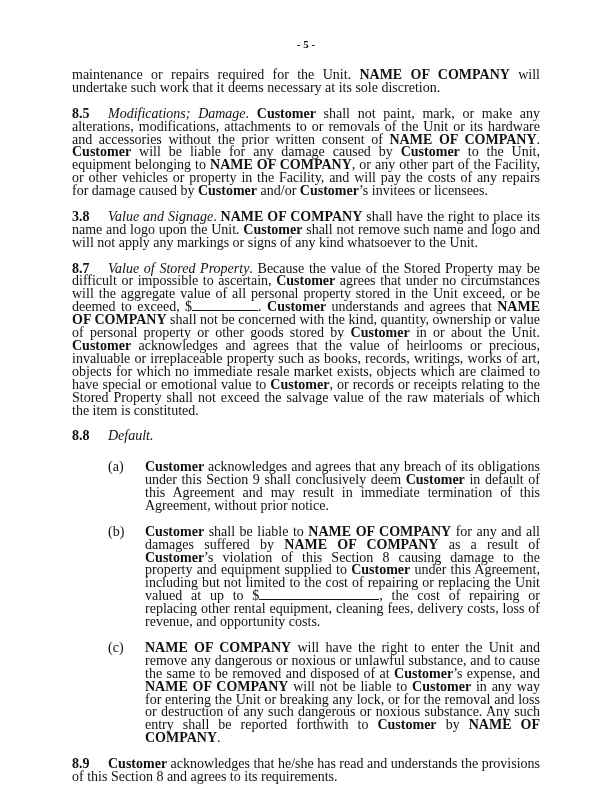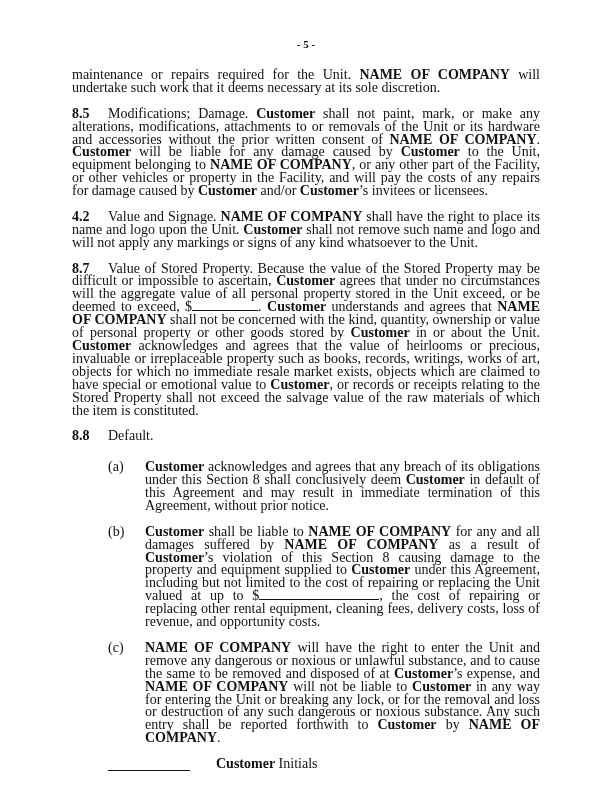--- a/index.html
+++ b/index.html
@@ -4,21 +4,21 @@
 <style>
   html, body { margin: 0; padding: 0; background: #ffffff; }
   body { width: 612px; height: 792px; position: relative; overflow: hidden;
          font-family: "Liberation Serif", "DejaVu Serif", serif; color: #111; }
   .page { position: absolute; left: 0; top: 0; width: 612px; height: 792px; background: #fff; }
   .page-number { position: absolute; top: 38px; left: 0; width: 612px; text-align: center;
                  font-size: 11px; font-weight: bold; }
   .body { position: absolute; left: 72px; top: 69px; width: 468px; font-size: 14px; line-height: 12.9px; }
   p { margin: 0 0 12.9px 0; text-align: justify; text-align-last: auto; }
   .num { display: inline-block; width: 36px; font-weight: bold; }
-  .title { }
+  .title { font-style: italic; }
   b { font-weight: bold; }
   .heading-row { margin-bottom: 18px; }
   .sub { display: flex; margin: 0 0 12.9px 36px; }
   .sub .label { width: 37px; flex: none; }
   .sub .text { flex: 1; text-align: justify; }
   .blank { display: inline-block; border-bottom: 0.8px solid #111; height: 9px; vertical-align: baseline; }
   .blank-short { width: 66px; }
   .blank-long { width: 120px; }
   .initials { display: flex; align-items: flex-end; margin-left: 36px; margin-top: 6px; }
   .sig-line { width: 82px; border-bottom: 0.8px solid #111; height: 10px; margin-right: 26px; }
@@ -28,41 +28,42 @@
 
 <div class="page">
   <div class="page-number">- 5 -</div>
 
   <div class="body">
 
     <p><span>maintenance or repairs required for the Unit. </span><b>NAME OF COMPANY</b><span> will undertake such work that it deems necessary at its sole discretion.</span></p>
 
     <p><span class="num">8.5</span><span class="title">Modifications; Damage</span>. <b>Customer</b><span> shall not paint, mark, or make any alterations, modifications, attachments to or removals of the Unit or its hardware and accessories without the prior written consent of </span><b>NAME OF COMPANY</b>. <b>Customer</b><span> will be liable for any damage caused by </span><b>Customer</b><span> to the Unit, equipment belonging to </span><b>NAME OF COMPANY</b><span>, or any other part of the Facility, or other vehicles or property in the Facility, and will pay the costs of any repairs for damage caused by </span><b>Customer</b><span> and/or </span><b>Customer</b><span>’s invitees or licensees.</span></p>
 
-    <p><span class="num">4.2</span><span class="title">Value and Signage</span>. <b>NAME OF COMPANY</b><span> shall have the right to place its name and logo upon the Unit. </span><b>Customer</b><span> shall not remove such name and logo and will not apply any markings or signs of any kind whatsoever to the Unit.</span></p>
+    <p><span class="num">3.8</span><span class="title">Value and Signage</span>. <b>NAME OF COMPANY</b><span> shall have the right to place its name and logo upon the Unit. </span><b>Customer</b><span> shall not remove such name and logo and will not apply any markings or signs of any kind whatsoever to the Unit.</span></p>
 
     <p><span class="num">8.7</span><span class="title">Value of Stored Property</span>.<span> Because the value of the Stored Property may be difficult or impossible to ascertain, </span><b>Customer</b><span> agrees that under no circumstances will the aggregate value of all personal property stored in the Unit exceed, or be deemed to exceed, $</span><span class="blank blank-short"></span>. <b>Customer</b><span> understands and agrees that </span><b>NAME OF COMPANY</b><span> shall not be concerned with the kind, quantity, ownership or value of personal property or other goods stored by </span><b>Customer</b><span> in or about the Unit. </span><b>Customer</b><span> acknowledges and agrees that the value of heirlooms or precious, invaluable or irreplaceable property such as books, records, writings, works of art, objects for which no immediate resale market exists, objects which are claimed to have special or emotional value to </span><b>Customer</b><span>, or records or receipts relating to the Stored Property shall not exceed the salvage value of the raw materials of which the item is constituted.</span></p>
 
     <div class="heading-row"><span class="num">8.8</span><span class="title">Default.</span></div>
 
     <div class="sub">
       <span class="label">(a)</span>
-      <div class="text"><b>Customer</b><span> acknowledges and agrees that any breach of its obligations under this Section 8 shall conclusively deem </span><b>Customer</b><span> in default of this Agreement and may result in immediate termination of this Agreement, without prior notice.</span></div>
+      <div class="text"><b>Customer</b><span> acknowledges and agrees that any breach of its obligations under this Section 9 shall conclusively deem </span><b>Customer</b><span> in default of this Agreement and may result in immediate termination of this Agreement, without prior notice.</span></div>
     </div>
 
     <div class="sub">
       <span class="label">(b)</span>
       <div class="text"><b>Customer</b><span> shall be liable to </span><b>NAME OF COMPANY</b><span> for any and all damages suffered by </span><b>NAME OF COMPANY</b><span> as a result of </span><b>Customer</b><span>’s violation of this Section 8 causing damage to the property and equipment supplied to </span><b>Customer</b><span> under this Agreement, including but not limited to the cost of repairing or replacing the Unit valued at up to $</span><span class="blank blank-long"></span><span>, the cost of repairing or replacing other rental equipment, cleaning fees, delivery costs, loss of revenue, and opportunity costs.</span></div>
     </div>
 
     <div class="sub">
       <span class="label">(c)</span>
       <div class="text"><b>NAME OF COMPANY</b><span> will have the right to enter the Unit and remove any dangerous or noxious or unlawful substance, and to cause the same to be removed and disposed of at </span><b>Customer</b><span>’s expense, and </span><b>NAME OF COMPANY</b><span> will not be liable to </span><b>Customer</b><span> in any way for entering the Unit or breaking any lock, or for the removal and loss or destruction of any such dangerous or noxious substance. Any such entry shall be reported forthwith to </span><b>Customer</b><span> by </span><b>NAME OF COMPANY</b><span>.</span></div>
     </div>
 
+    <p><span class="num">8.9</span><b>Customer</b><span> acknowledges that he/she has read and understands the provisions of this Section 8 and agrees to its requirements.</span></p>
 
     <div class="initials">
       <span class="sig-line"></span>
       <span><b>Customer</b><span> Initials</span></span>
     </div>
 
   </div>
 </div>
 
 </body></html>

